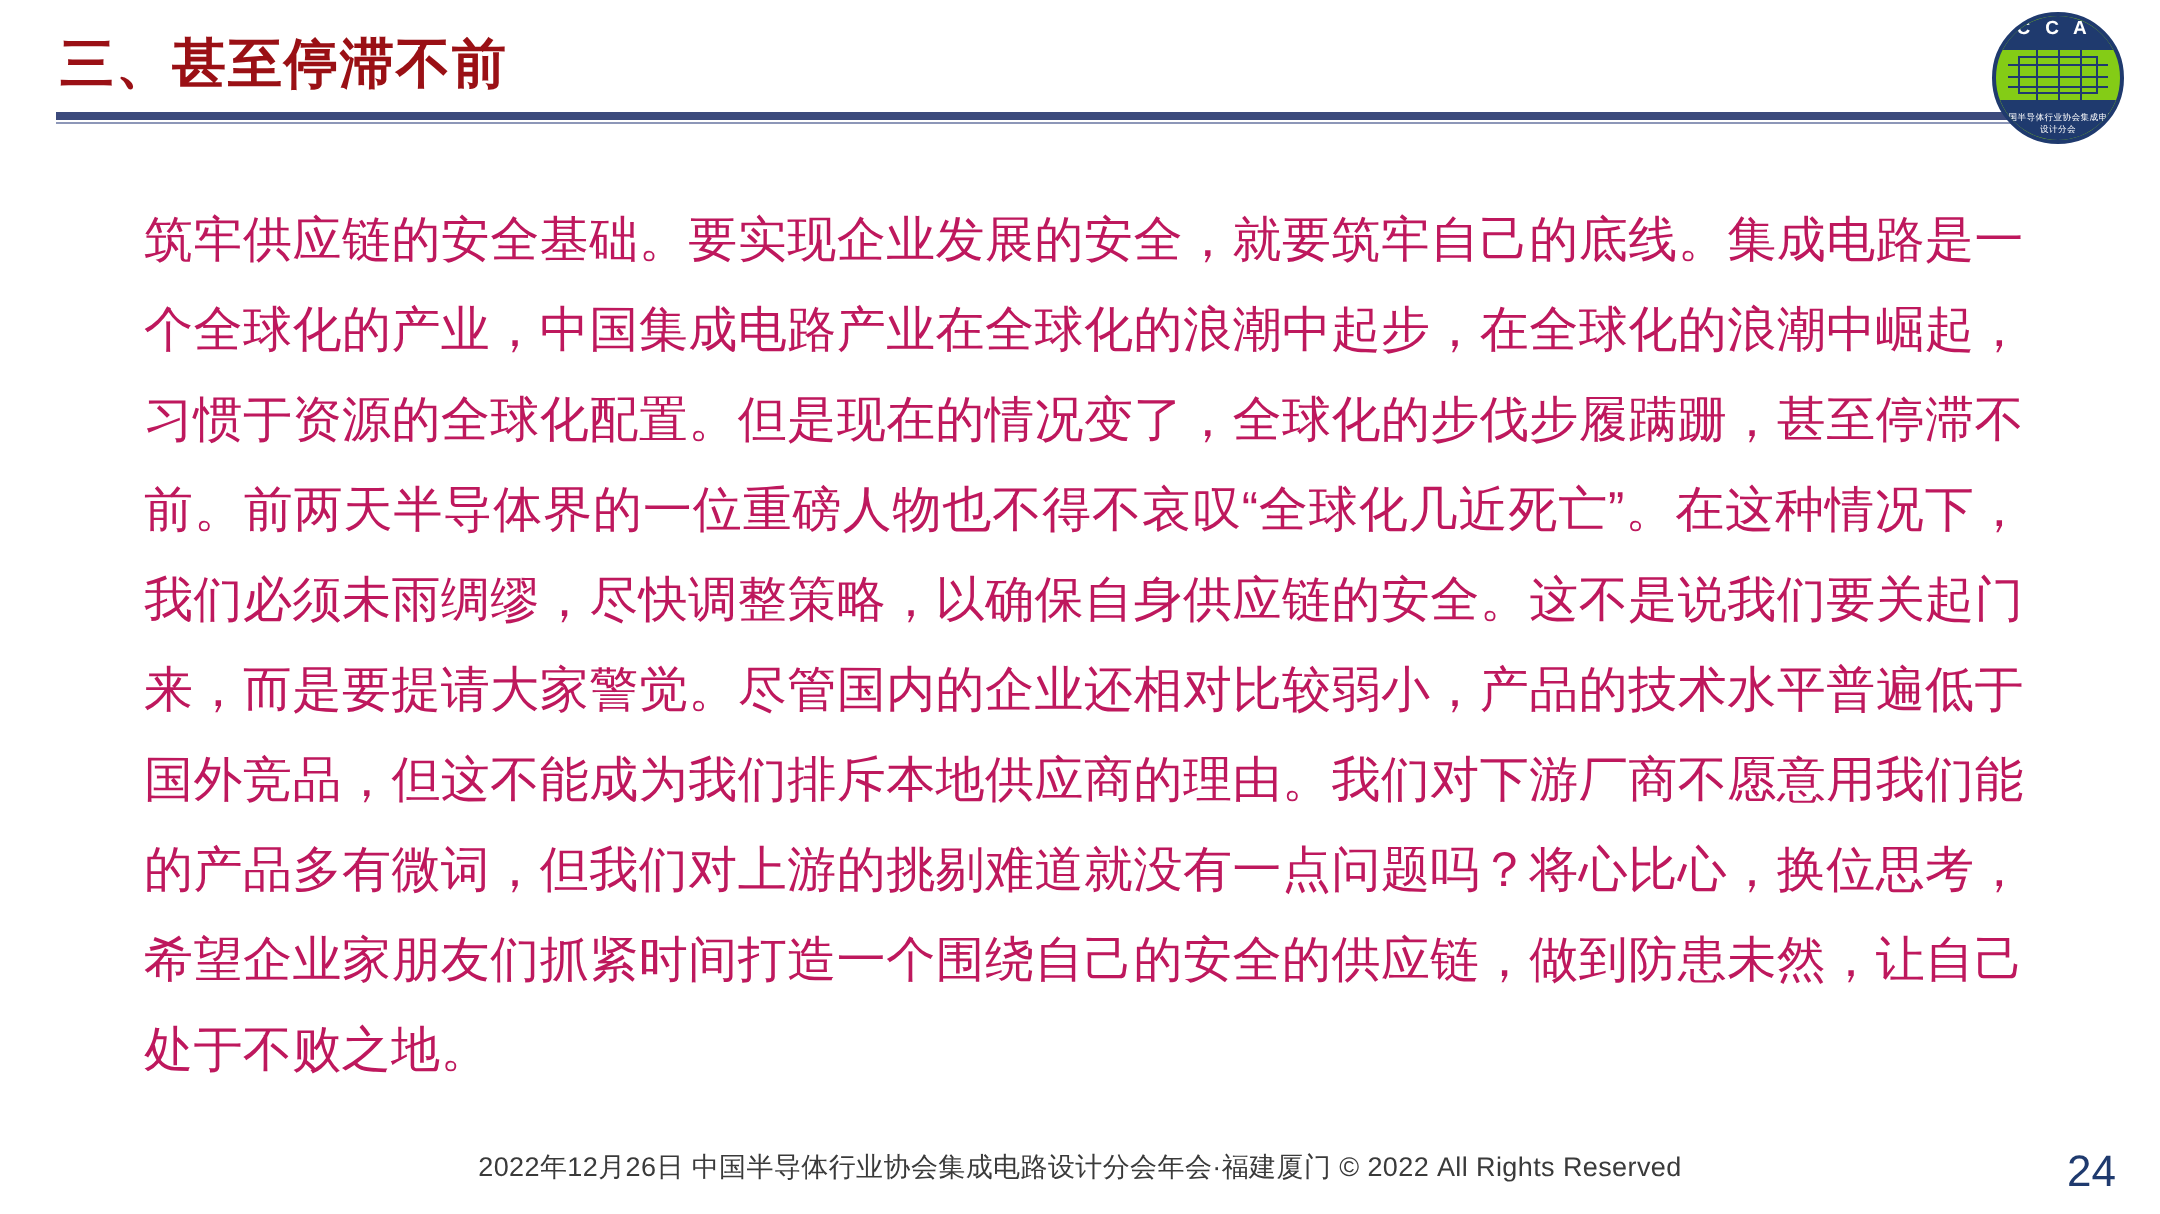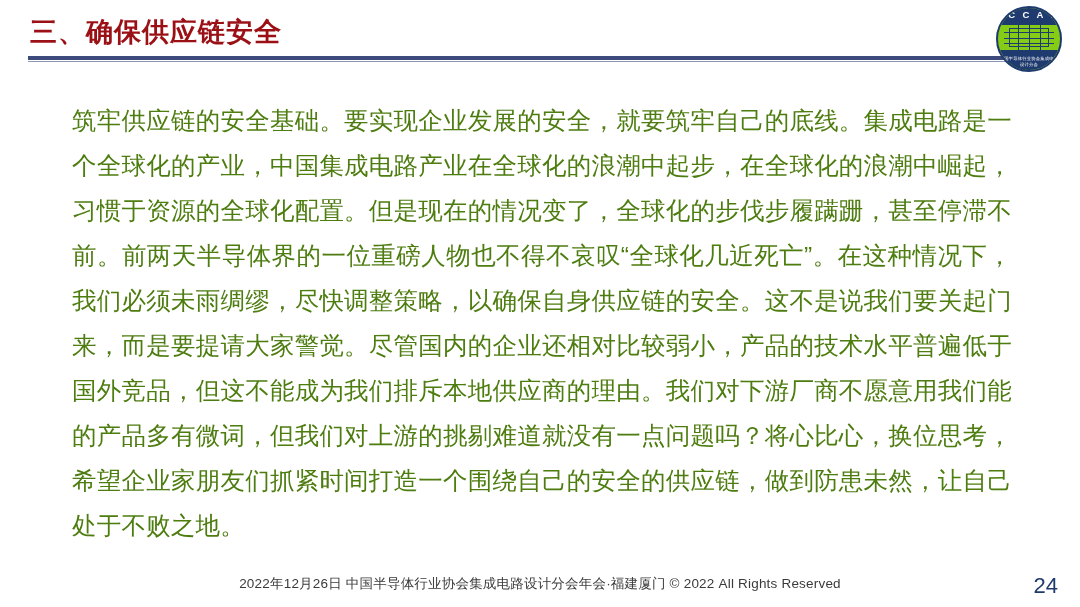--- a/index.html
+++ b/index.html
@@ -146,21 +146,21 @@
   .pin-h { height: 1.2px; left: -5px; right: -5px; }
 
   
   .body-text {
     position: absolute;
     left: 72px;
     top: 98px;
     width: 940px;
     font-size: 24.5px;
     line-height: 45px;
-    color: #4d7c0f;
+    color: #be185d;
     text-align: justify;
     text-justify: inter-ideograph;
     text-indent: 0;
     letter-spacing: .2px;
   }
 
   
   .footer {
     position: absolute;
     left: 0;
@@ -186,21 +186,21 @@
     color: #1f3a6e;
     font-weight: normal;
   }
 </style>
 </head>
 <body>
 
 <div class="slide">
 
   <div class="header">
-    <div class="slide-title">三、确保供应链安全</div>
+    <div class="slide-title">三、甚至停滞不前</div>
     <div class="title-rule"></div>
     <div class="title-rule-thin"></div>
 
     <div class="logo">
       <div class="logo-chip"></div>
       <div class="logo-pins">
         <span class="pin-v" style="left:22%"></span>
         <span class="pin-v" style="left:78%"></span>
         <span class="pin-h" style="top:22%"></span>
         <span class="pin-h" style="top:78%"></span>

